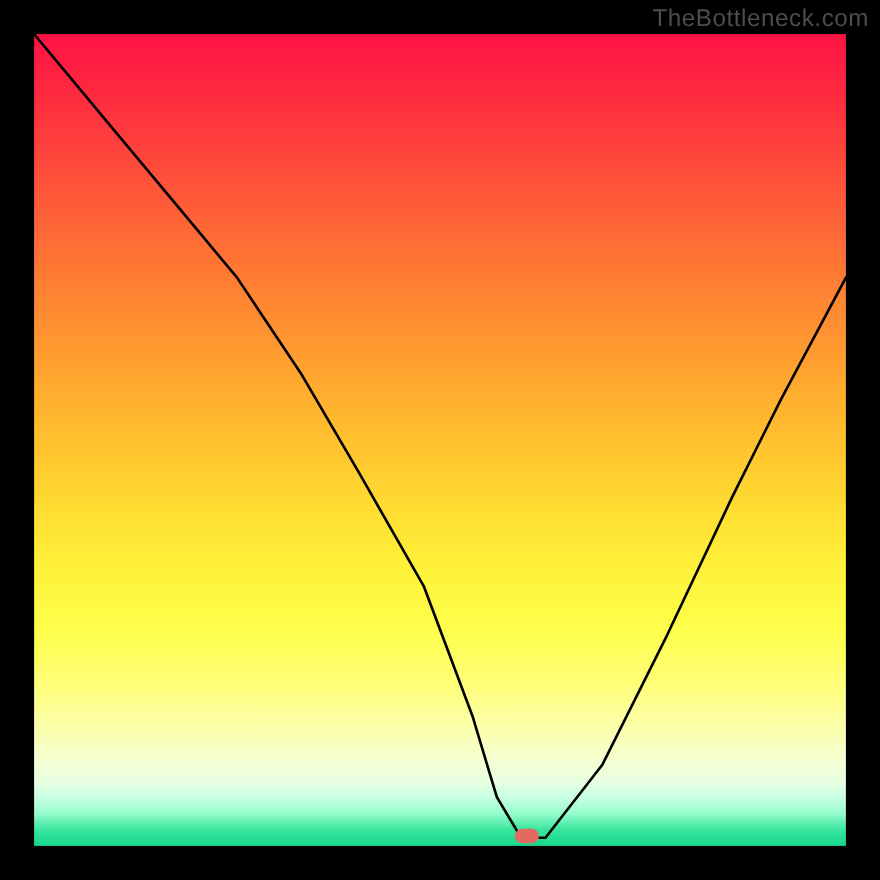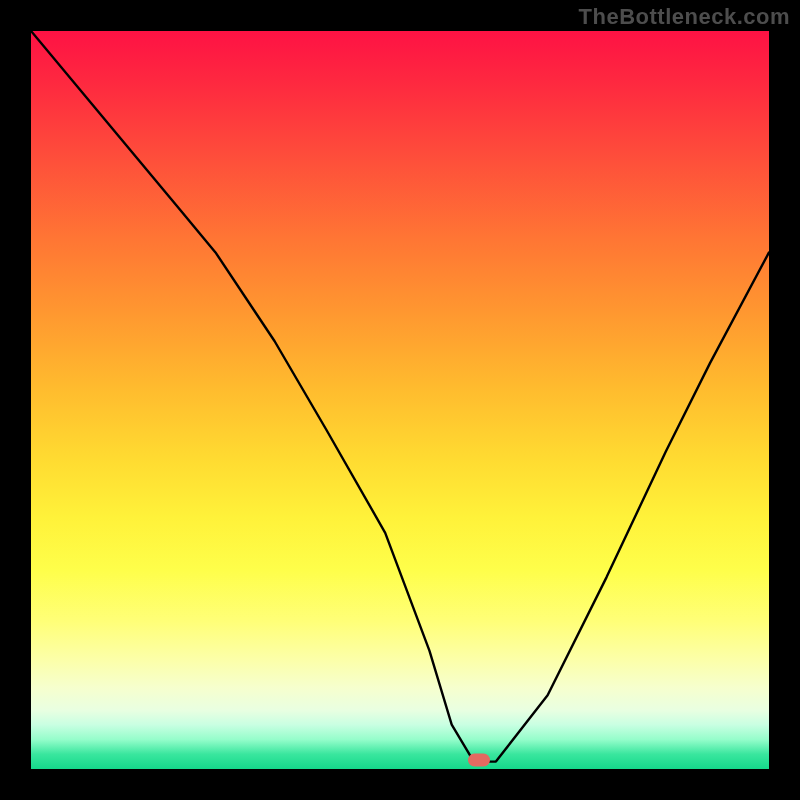--- a/index.html
+++ b/index.html
@@ -9,21 +9,20 @@
     height: 800px;
     background: #000;
     overflow: hidden;
     font-family: Arial, Helvetica, sans-serif;
   }
   .frame {
     position: relative;
     width: 800px;
     height: 800px;
     background: #000;
-    font-weight: bold;
   }
   .watermark {
     position: absolute;
     top: 4px;
     right: 10px;
     color: #4d4d4d;
     font-size: 22px;
     letter-spacing: 0.5px;
     z-index: 10;
   }

